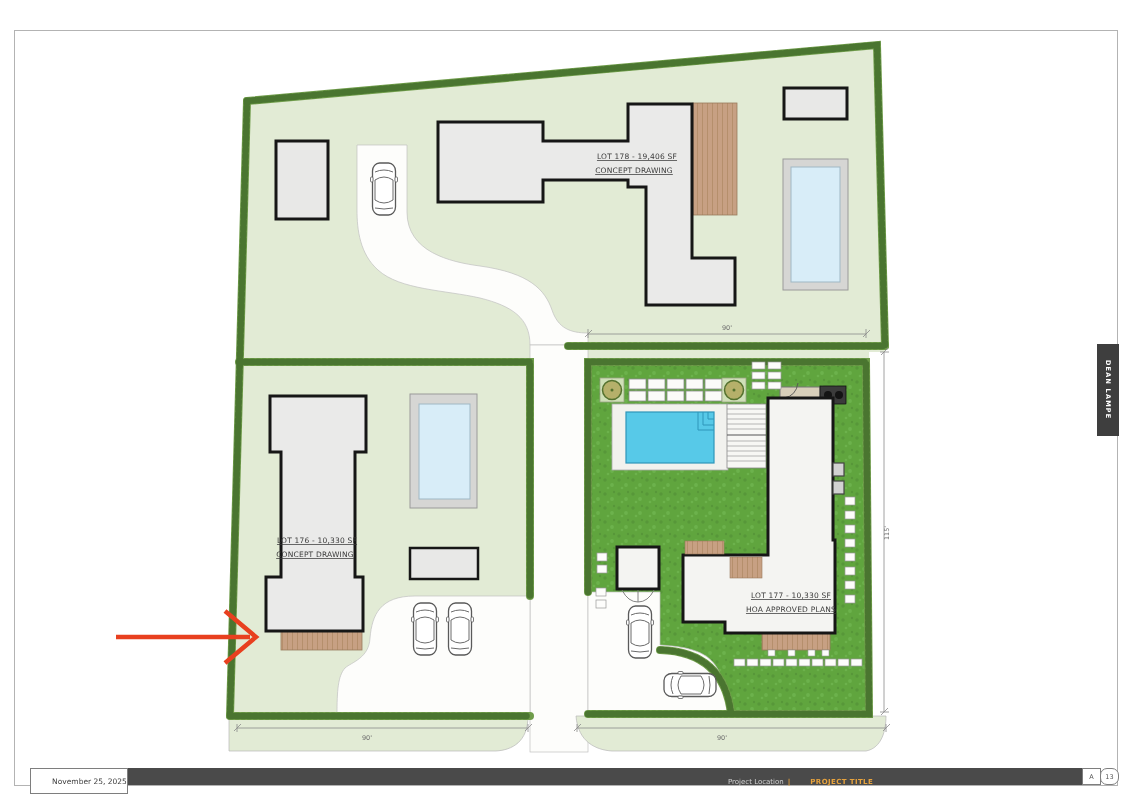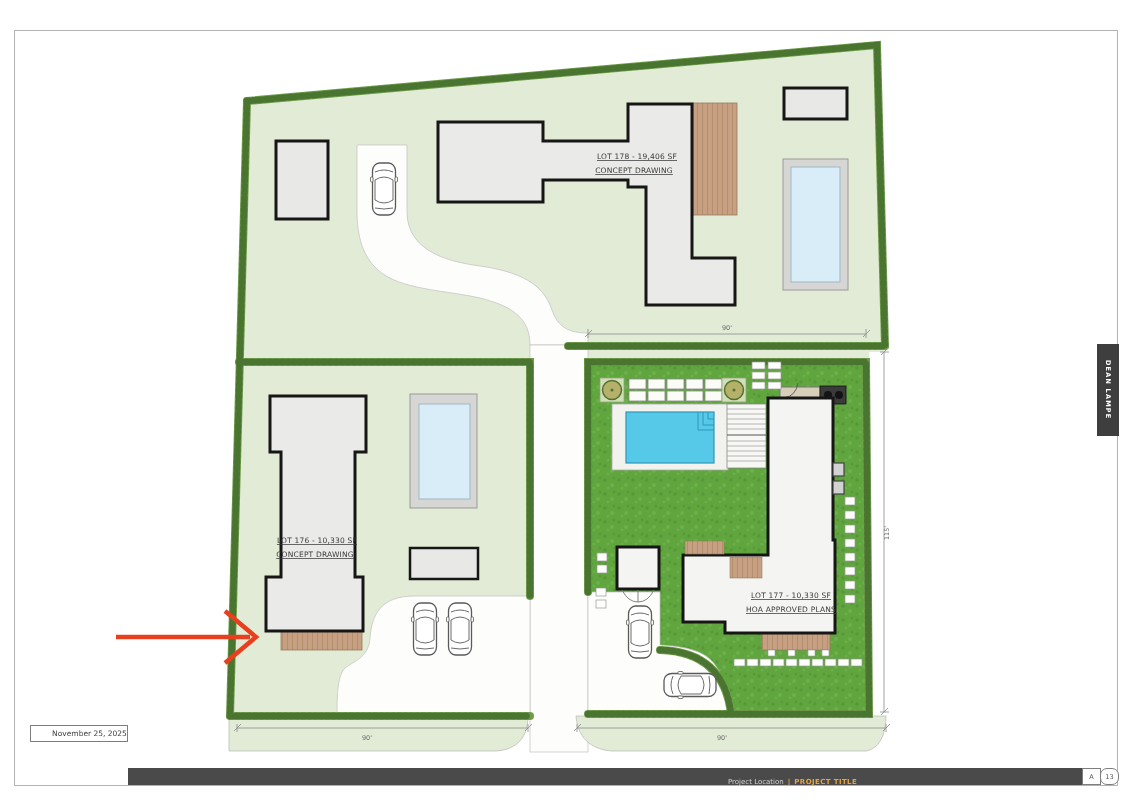--- a/index.html
+++ b/index.html
@@ -2,30 +2,30 @@
 <html><head>
 <meta charset="utf-8">
 <style>
   html,body{margin:0;padding:0;background:#ffffff;}
   body{width:1133px;height:800px;position:relative;overflow:hidden;
        font-family:"DejaVu Sans","Liberation Sans",sans-serif;}
   .page-frame{position:absolute;left:14px;top:30px;width:1104px;height:756px;
        border:1px solid #b3b3b3;box-sizing:border-box;background:#ffffff;}
   svg.plan{position:absolute;left:0;top:0;z-index:1;}
   
-  .footer-date{position:absolute;left:30px;top:725px;width:98px;height:17px;z-index:3;
+  .footer-date{position:absolute;left:30px;top:768px;width:98px;height:26px;z-index:3;
        background:#fff;border:1px solid #7e7e7e;box-sizing:border-box;
        font-size:7.5px;color:#3c3c3c;display:flex;align-items:center;justify-content:center;padding-left:21px;}
   .footer-bar{position:absolute;left:128px;top:768px;width:954px;height:17px;z-index:2;
        background:#4a4a4a;}
   .footer-title{position:absolute;left:600px;top:0;height:28px;display:flex;align-items:center;
        font-size:7px;white-space:pre;}
   .footer-title .loc{color:#d2d2d2;}
   .footer-title .sep{color:#e8a33d;font-weight:bold;margin:0 4px;}
-  .footer-title .title{color:#e8a33d;font-weight:bold;letter-spacing:.4px;}
+  .footer-title .title{color:#e8a33d;font-weight:bold;letter-spacing:.4px;margin-left:16px;}
   .sheet-box{position:absolute;top:768px;height:17px;width:19px;z-index:3;background:#fff;
        border:1px solid #7e7e7e;box-sizing:border-box;font-size:6.5px;color:#555;
        display:flex;align-items:center;justify-content:center;}
   .sheet-letter{left:1082px;}
   .sheet-number{left:1100px;border-radius:7px;}
   
   .side-tab{position:absolute;left:1097px;top:344px;width:22px;height:92px;z-index:3;
        background:#3e3e3e;color:#fff;writing-mode:vertical-rl;
        font-size:6.5px;font-weight:bold;letter-spacing:1.2px;
        display:flex;align-items:center;justify-content:center;}

